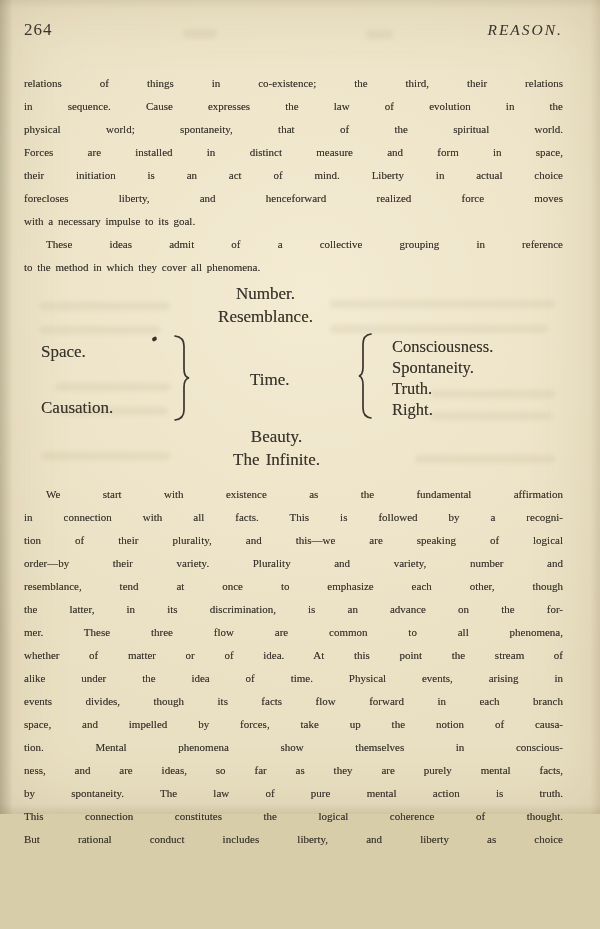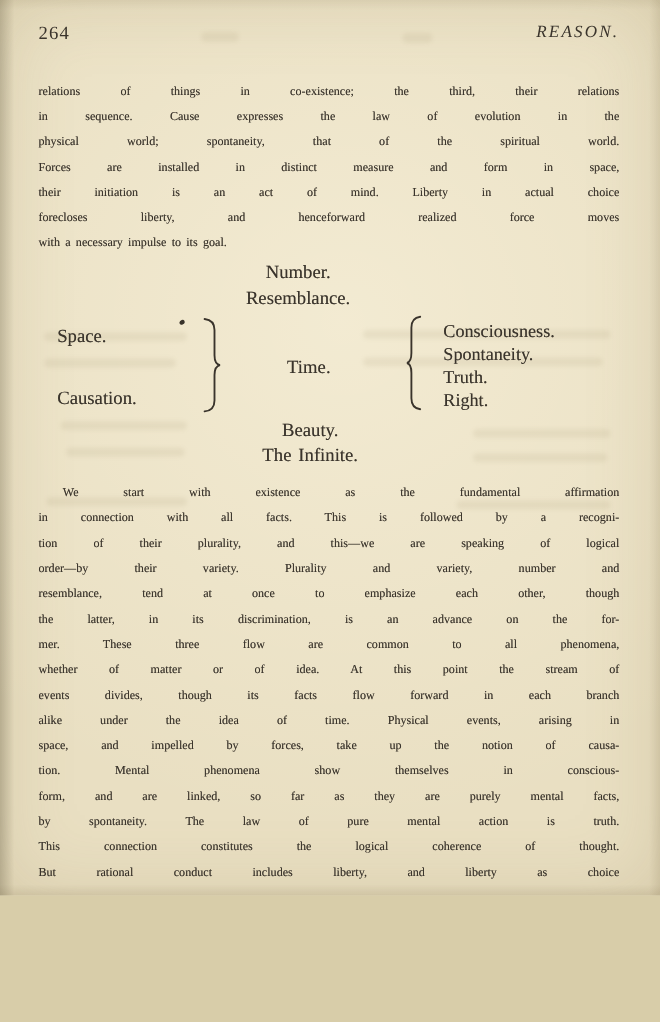--- a/index.html
+++ b/index.html
@@ -3,21 +3,21 @@
 <meta charset="utf-8">
 <style>
   html,body{margin:0;padding:0;}
   body{
     width:600px;height:929px;overflow:hidden;
     background:#d8cda9;
     font-family:"Liberation Serif","DejaVu Serif",serif;
   }
   .page{
     position:relative;width:600px;height:814px;box-sizing:border-box;
-    padding:20px 37px 0 35px;
+    padding:20px 37px 0 24px;
     color:#3a342c;
     background:
       radial-gradient(ellipse 130% 95% at 52% 36%, rgba(255,249,230,0.45), rgba(255,249,230,0) 60%),
       linear-gradient(to right, rgba(95,88,66,0.32), rgba(95,88,66,0) 13px),
       linear-gradient(to left, rgba(110,95,60,0.14), rgba(110,95,60,0) 10px),
       linear-gradient(to bottom, rgba(110,95,60,0.10), rgba(110,95,60,0) 9px),
       linear-gradient(to top, rgba(110,95,60,0.14), rgba(110,95,60,0) 10px),
       #e9dfc2;
     box-shadow: inset 0 0 70px rgba(140,118,70,0.20);
   }
@@ -97,20 +97,24 @@
   <div class="para">
       <div class="line">relations of things in co-existence; the third, their relations</div>
       <div class="line">in sequence. Cause expresses the law of evolution in the</div>
       <div class="line">physical world; spontaneity, that of the spiritual world.</div>
       <div class="line">Forces are installed in distinct measure and form in space,</div>
       <div class="line">their initiation is an act of mind. Liberty in actual choice</div>
       <div class="line">forecloses liberty, and henceforward realized force moves</div>
       <div class="line">with a necessary impulse to its goal.</div>
     </div>
 
+  <div class="para indent">
+      <div class="line">These ideas admit of a collective grouping in reference</div>
+      <div class="line">to the method in which they cover all phenomena.</div>
+    </div>
 
   <div class="center-list">
       <div class="center-line">Number.</div>
       <div class="center-line">Resemblance.</div>
     </div>
 
   <div class="diagram">
     <span class="speck"></span>
     <span class="d-item" id="d-space">Space.</span>
     <span class="d-item" id="d-causation">Causation.</span>
@@ -136,23 +140,23 @@
 
   <div class="para indent cont para3">
       <div class="line">We start with existence as the fundamental affirmation</div>
       <div class="line">in connection with all facts. This is followed by a recogni-</div>
       <div class="line">tion of their plurality, and this—we are speaking of logical</div>
       <div class="line">order—by their variety. Plurality and variety, number and</div>
       <div class="line">resemblance, tend at once to emphasize each other, though</div>
       <div class="line">the latter, in its discrimination, is an advance on the for-</div>
       <div class="line">mer. These three flow are common to all phenomena,</div>
       <div class="line">whether of matter or of idea. At this point the stream of</div>
+      <div class="line">alike under the idea of time. Physical events, arising in</div>
       <div class="line">events divides, though its facts flow forward in each branch</div>
-      <div class="line">alike under the idea of time. Physical events, arising in</div>
       <div class="line">space, and impelled by forces, take up the notion of causa-</div>
       <div class="line">tion. Mental phenomena show themselves in conscious-</div>
-      <div class="line">form, and are linked, so far as they are purely mental facts,</div>
+      <div class="line">ness, and are ideas, so far as they are purely mental facts,</div>
       <div class="line">by spontaneity. The law of pure mental action is truth.</div>
       <div class="line">This connection constitutes the logical coherence of thought.</div>
       <div class="line">But rational conduct includes liberty, and liberty as choice</div>
     </div>
 
 </div>
 
 </body></html>

